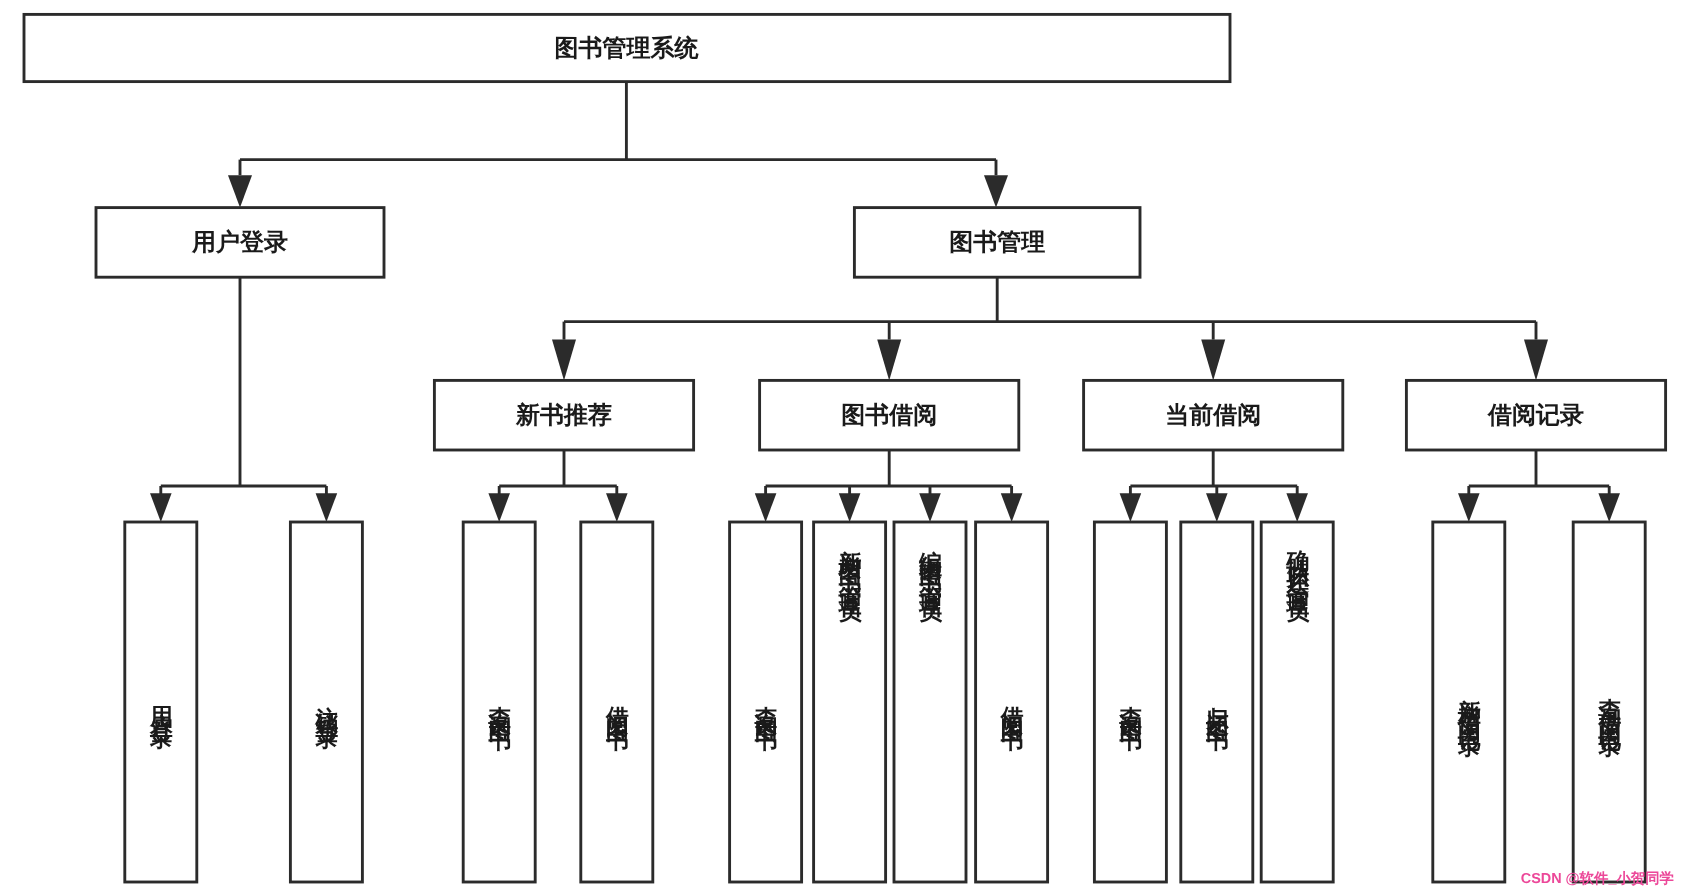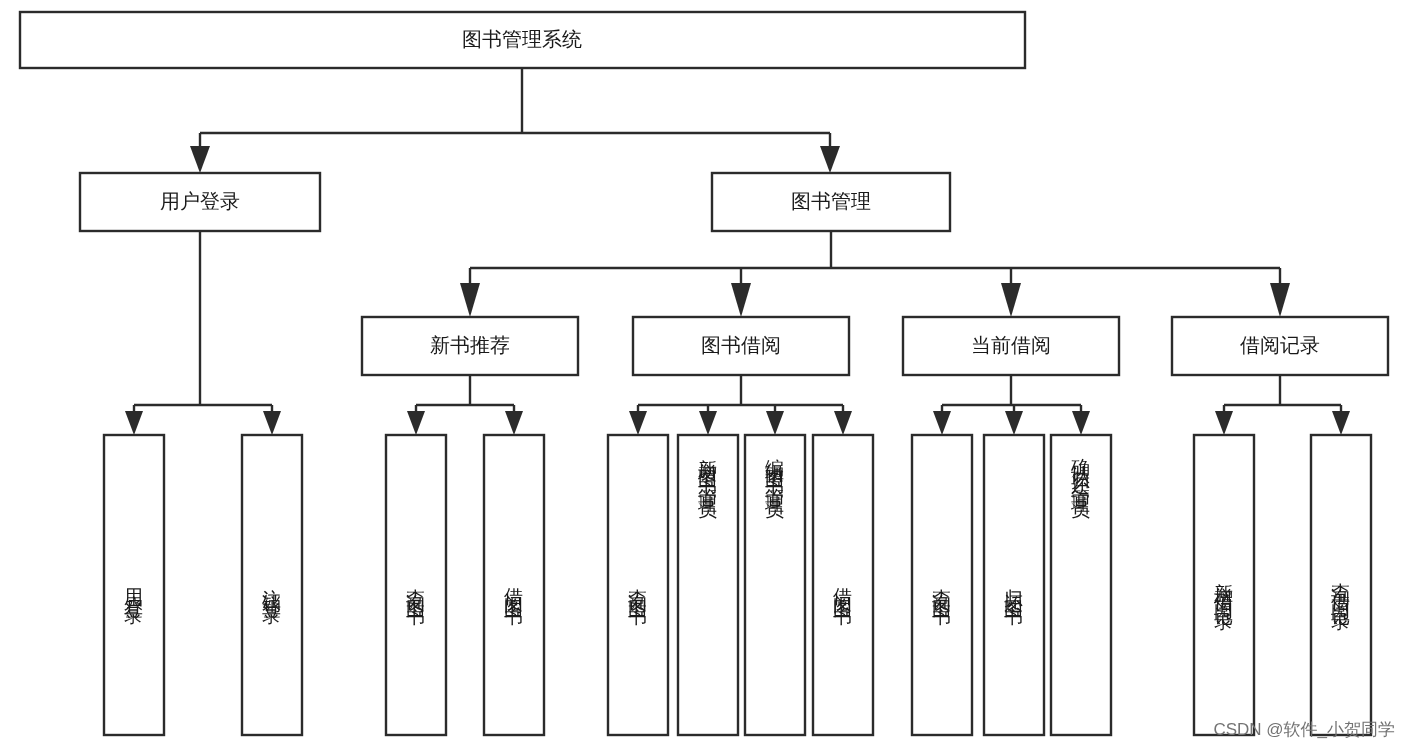--- a/index.html
+++ b/index.html
@@ -11,20 +11,21 @@
     width: 1405px;
     height: 747px;
     font-family: "Liberation Sans", "DejaVu Sans", sans-serif;
     overflow: hidden;
     position: relative;
   }
   #diagram-root {
     position: relative;
     width: 1405px;
     height: 747px;
+    font-weight: bold;
   }
   svg.flow {
     position: absolute;
     left: 0;
     top: 0;
     width: 1405px;
     height: 747px;
   }
   .node-rect {
     fill: #ffffff;
@@ -46,22 +47,22 @@
     font-size: 20px;
     fill: #1a1a1a;
     text-anchor: middle;
     dominant-baseline: middle;
   }
   .watermark {
     position: absolute;
     right: 10px;
     bottom: 6px;
     font-family: "Liberation Sans", "DejaVu Sans", sans-serif;
-    font-size: 17px;
-    color: #737373;
+    font-size: 12px;
+    color: #ec4899;
     white-space: nowrap;
     user-select: none;
   }
 </style>
 </head>
 <body>
 
 <div id="diagram-root">
 
   <svg class="flow" viewBox="0 0 1405 747" xmlns="http://www.w3.org/2000/svg">

